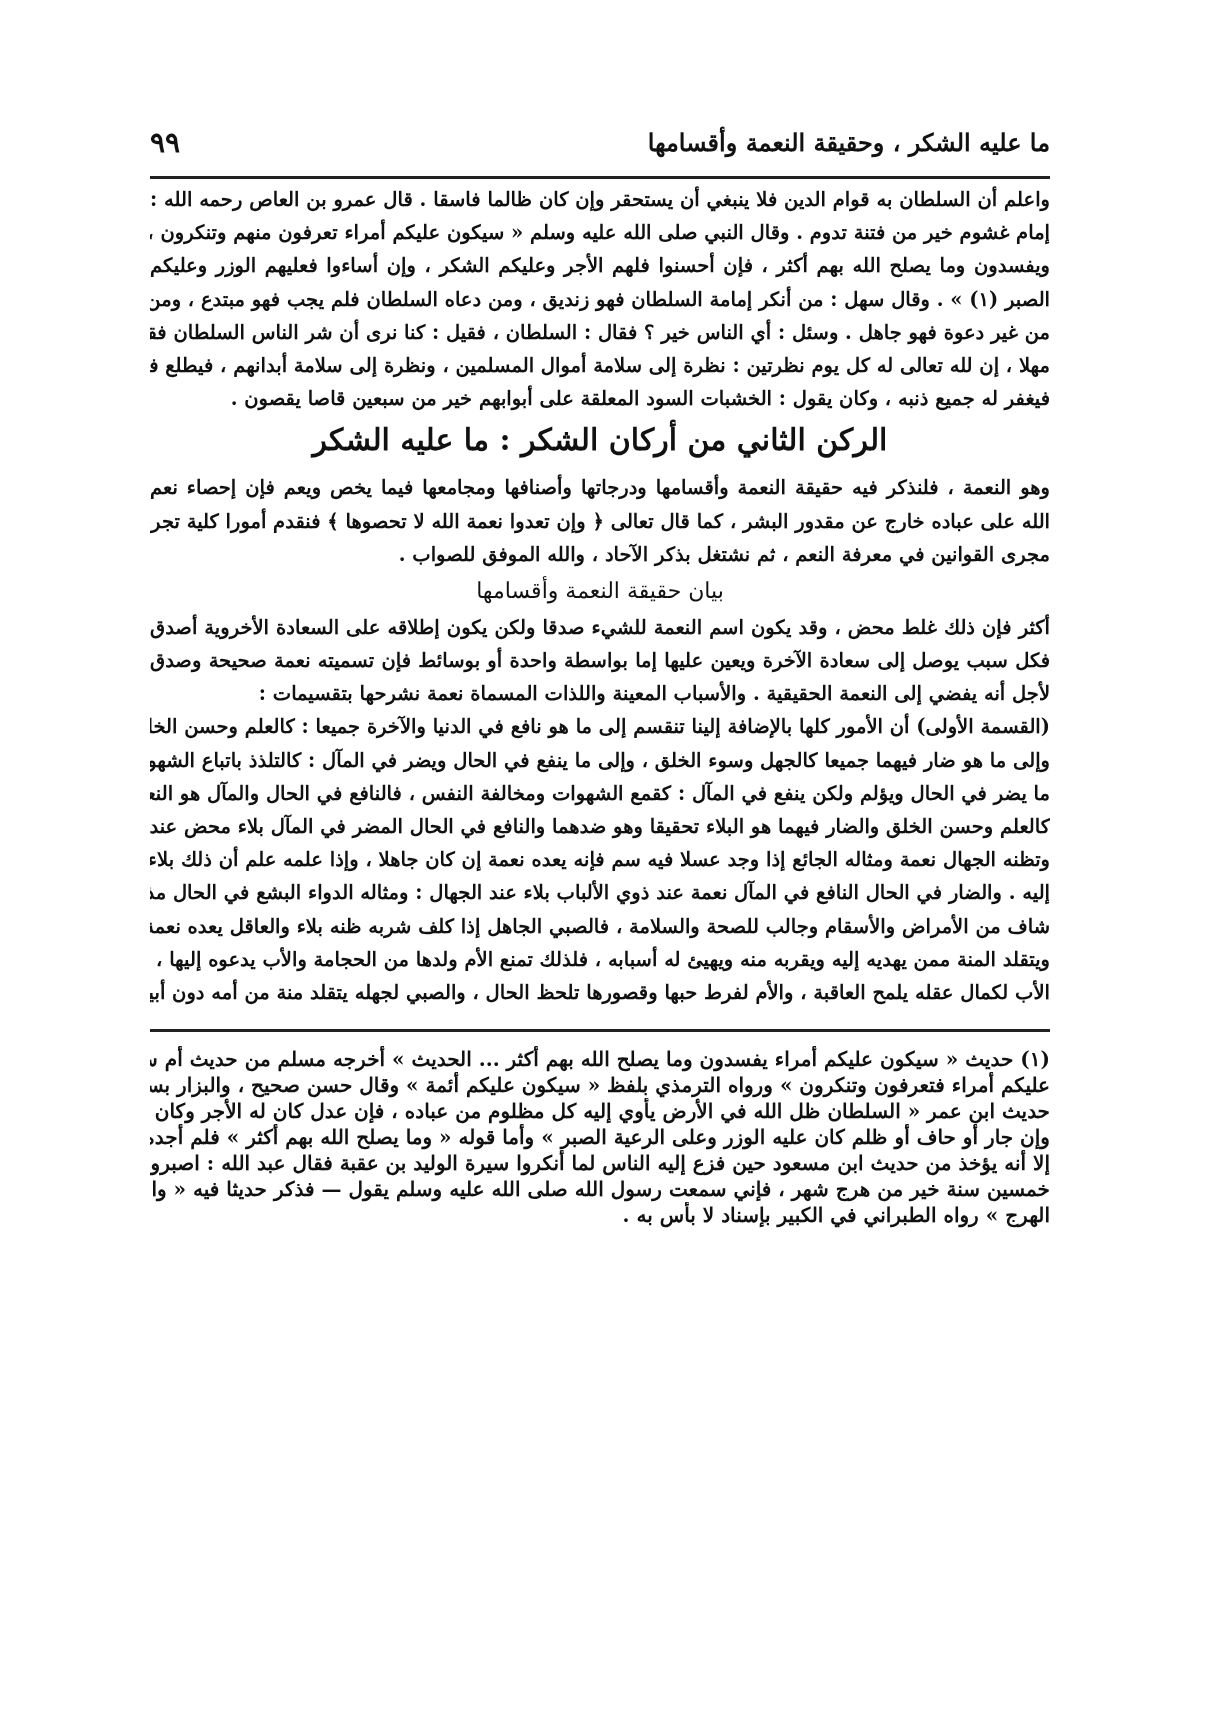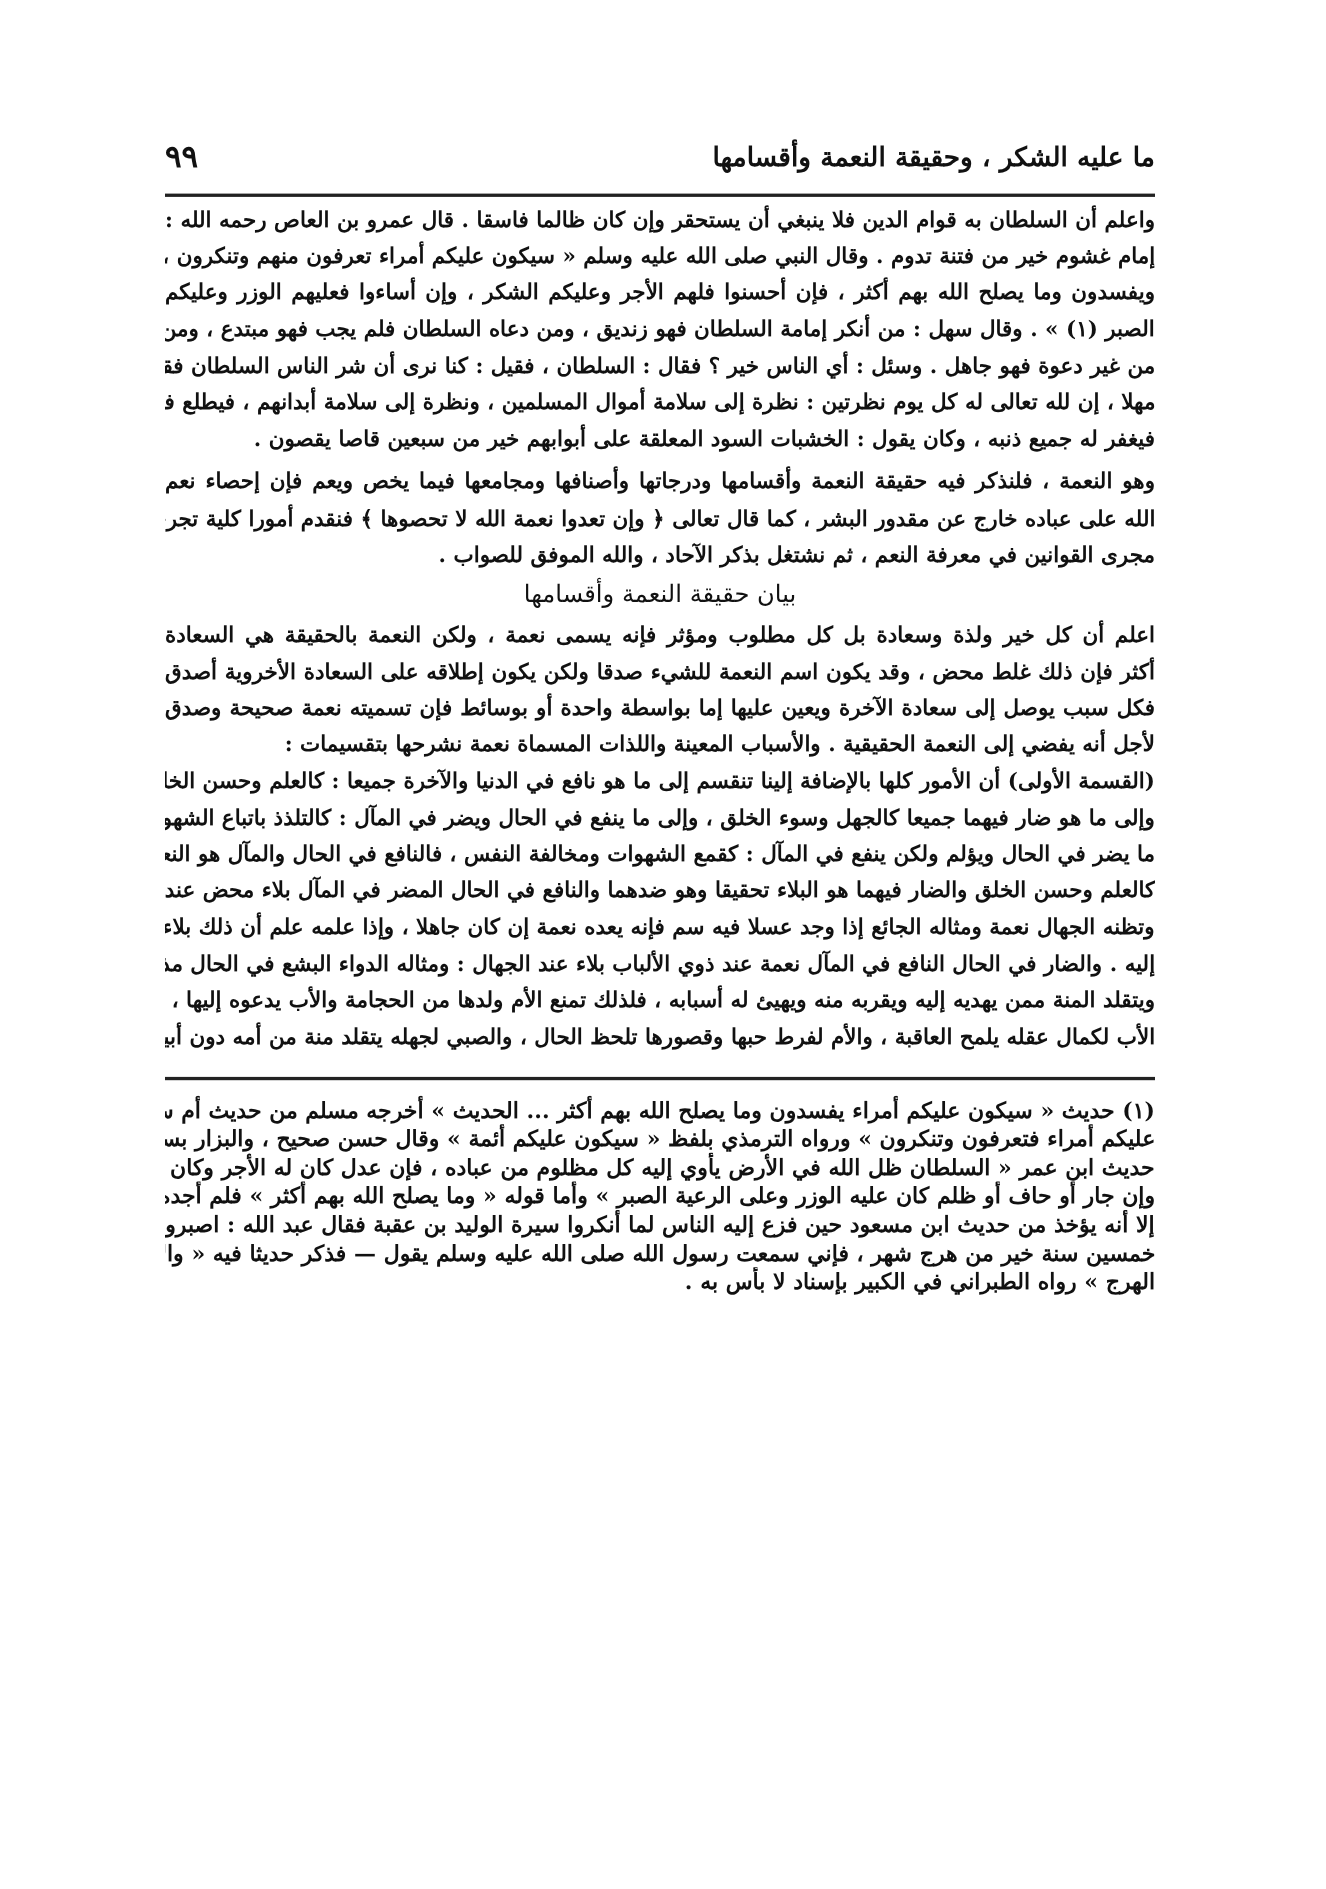--- a/index.html
+++ b/index.html
@@ -34,43 +34,44 @@
   <div style="margin-top:4px">
     <div class="body-line">واعلم أن السلطان به قوام الدين فلا ينبغي أن يستحقر وإن كان ظالما فاسقا . قال عمرو بن العاص رحمه الله :</div>
     <div class="body-line">إمام غشوم خير من فتنة تدوم . وقال النبي صلى الله عليه وسلم « سيكون عليكم أمراء تعرفون منهم وتنكرون ،</div>
     <div class="body-line">ويفسدون وما يصلح الله بهم أكثر ، فإن أحسنوا فلهم الأجر وعليكم الشكر ، وإن أساءوا فعليهم الوزر وعليكم</div>
     <div class="body-line">الصبر (١) » . وقال سهل : من أنكر إمامة السلطان فهو زنديق ، ومن دعاه السلطان فلم يجب فهو مبتدع ، ومن أتاه</div>
     <div class="body-line">من غير دعوة فهو جاهل . وسئل : أي الناس خير ؟ فقال : السلطان ، فقيل : كنا نرى أن شر الناس السلطان فقال</div>
     <div class="body-line">مهلا ، إن لله تعالى له كل يوم نظرتين : نظرة إلى سلامة أموال المسلمين ، ونظرة إلى سلامة أبدانهم ، فيطلع في صحيفته</div>
     <div class="body-line last">فيغفر له جميع ذنبه ، وكان يقول : الخشبات السود المعلقة على أبوابهم خير من سبعين قاصا يقصون .</div>
   </div>
 
+  <div class="section-title">الركن الثاني من أركان الشكر : ما عليه الشكر</div>
 
   <div style="margin-top:6px">
     <div class="body-line">وهو النعمة ، فلنذكر فيه حقيقة النعمة وأقسامها ودرجاتها وأصنافها ومجامعها فيما يخص ويعم فإن إحصاء نعم</div>
     <div class="body-line">الله على عباده خارج عن مقدور البشر ، كما قال تعالى ﴿ وإن تعدوا نعمة الله لا تحصوها ﴾ فنقدم أمورا كلية تجرى</div>
     <div class="body-line last">مجرى القوانين في معرفة النعم ، ثم نشتغل بذكر الآحاد ، والله الموفق للصواب .</div>
   </div>
 
   <div class="subsection-title">بيان حقيقة النعمة وأقسامها</div>
 
   <div>
-    <div class="body-line">اعلم أن كل خير ولذة وسعادة بل كل مطلوب ومؤثر فإنه يسمى نعمة ، ولكن النعمة بالحقيقة هي السعادة</div>
     <div class="body-line">أكثر فإن ذلك غلط محض ، وقد يكون اسم النعمة للشيء صدقا ولكن يكون إطلاقه على السعادة الأخروية أصدق</div>
     <div class="body-line">فكل سبب يوصل إلى سعادة الآخرة ويعين عليها إما بواسطة واحدة أو بوسائط فإن تسميته نعمة صحيحة وصدق</div>
     <div class="body-line last">لأجل أنه يفضي إلى النعمة الحقيقية . والأسباب المعينة واللذات المسماة نعمة نشرحها بتقسيمات :</div>
   </div>
 
   <div>
     <div class="body-line">(القسمة الأولى) أن الأمور كلها بالإضافة إلينا تنقسم إلى ما هو نافع في الدنيا والآخرة جميعا : كالعلم وحسن الخلق</div>
     <div class="body-line">وإلى ما هو ضار فيهما جميعا كالجهل وسوء الخلق ، وإلى ما ينفع في الحال ويضر في المآل : كالتلذذ باتباع الشهوة ، وإلى</div>
     <div class="body-line">ما يضر في الحال ويؤلم ولكن ينفع في المآل : كقمع الشهوات ومخالفة النفس ، فالنافع في الحال والمآل هو النعمة تحقيقا</div>
     <div class="body-line">كالعلم وحسن الخلق والضار فيهما هو البلاء تحقيقا وهو ضدهما والنافع في الحال المضر في المآل بلاء محض عند ذوي البصائر</div>
     <div class="body-line">وتظنه الجهال نعمة ومثاله الجائع إذا وجد عسلا فيه سم فإنه يعده نعمة إن كان جاهلا ، وإذا علمه علم أن ذلك بلاء سيق</div>
     <div class="body-line">إليه . والضار في الحال النافع في المآل نعمة عند ذوي الألباب بلاء عند الجهال : ومثاله الدواء البشع في الحال مذاقه إلا أنه</div>
+    <div class="body-line">شاف من الأمراض والأسقام وجالب للصحة والسلامة ، فالصبي الجاهل إذا كلف شربه ظنه بلاء والعاقل يعده نعمة</div>
     <div class="body-line">ويتقلد المنة ممن يهديه إليه ويقربه منه ويهيئ له أسبابه ، فلذلك تمنع الأم ولدها من الحجامة والأب يدعوه إليها ، فإن</div>
     <div class="body-line">الأب لكمال عقله يلمح العاقبة ، والأم لفرط حبها وقصورها تلحظ الحال ، والصبي لجهله يتقلد منة من أمه دون أبيه</div>
   </div>
 
   <div class="rule-footnote"></div>
 
   <div>
     <div class="fn-line">(١) حديث « سيكون عليكم أمراء يفسدون وما يصلح الله بهم أكثر ... الحديث » أخرجه مسلم من حديث أم سلمة « يستعمل</div>
     <div class="fn-line">عليكم أمراء فتعرفون وتنكرون » ورواه الترمذي بلفظ « سيكون عليكم أئمة » وقال حسن صحيح ، والبزار بسند ضعيف من</div>
     <div class="fn-line">حديث ابن عمر « السلطان ظل الله في الأرض يأوي إليه كل مظلوم من عباده ، فإن عدل كان له الأجر وكان على الرعية الشكر ،</div>

